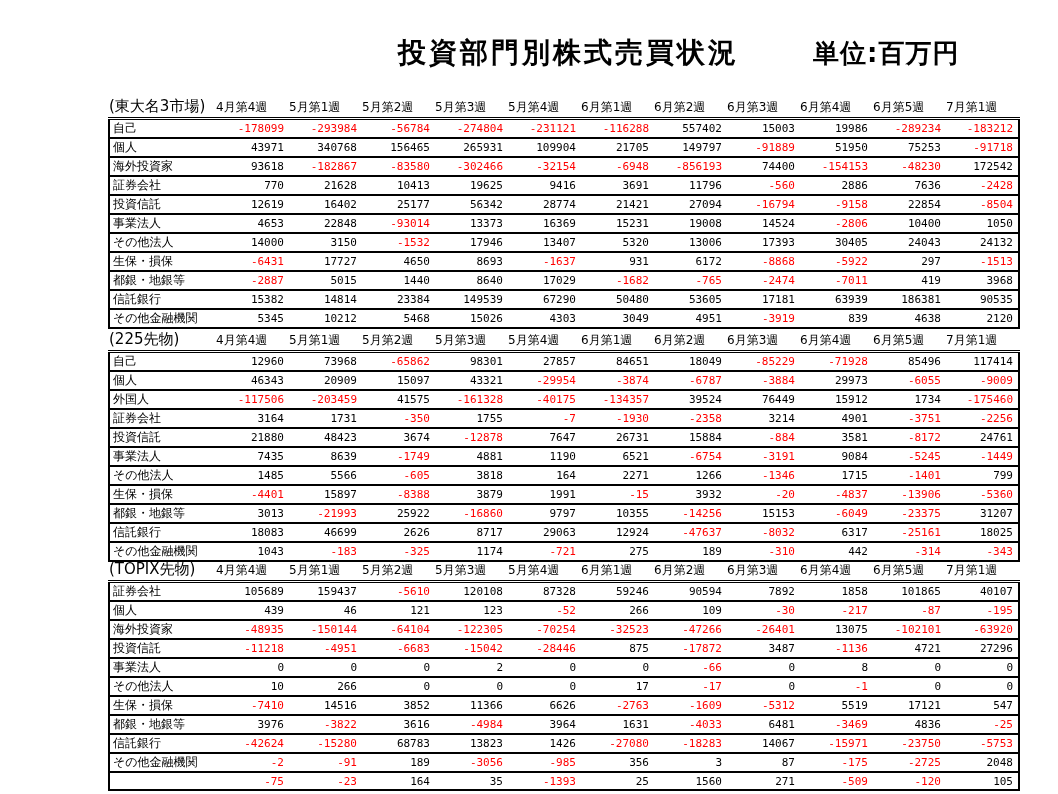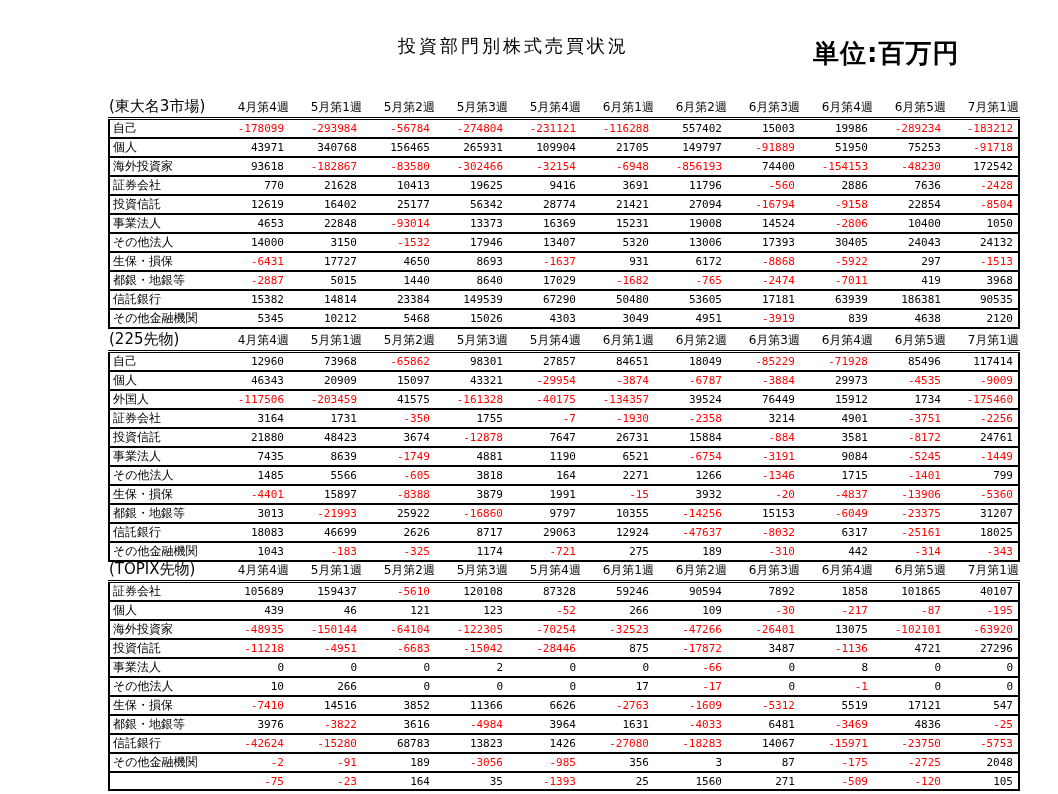--- a/index.html
+++ b/index.html
@@ -1,22 +1,22 @@
 <!DOCTYPE html>
 <html><head>
 <meta charset="utf-8">
 <style>
   html,body{margin:0;padding:0;background:#fff;}
   body{width:1058px;height:794px;font-family:"DejaVu Sans","Liberation Sans",sans-serif;color:#000;}
   .page{position:relative;width:1058px;height:794px;background:#fff;overflow:hidden;}
-  .title{position:absolute;left:398px;top:34px;font-size:18px;font-weight:normal;letter-spacing:3px;white-space:nowrap;}
+  .title{position:absolute;left:398px;top:34px;font-size:28px;font-weight:bold;letter-spacing:3px;white-space:nowrap;}
   .unit{position:absolute;left:813px;top:36px;font-size:26px;font-weight:bold;letter-spacing:1px;white-space:nowrap;}
   .tblwrap{position:absolute;left:88px;width:1035px;padding-left:20px;}
   table{border-collapse:collapse;table-layout:fixed;width:912px;}
-  thead th{font-weight:normal;font-size:12px;text-align:right;vertical-align:bottom;padding:0 0 1px 0;height:26px;border-bottom:3px double #000;white-space:nowrap;}
+  thead th{font-weight:normal;font-size:12px;text-align:left;vertical-align:bottom;padding:0 0 1px 0;height:26px;border-bottom:3px double #000;white-space:nowrap;}
   thead th.sec{text-align:left;font-size:15px;padding-left:0;}
   tbody td{height:16px;border-bottom:2px solid #000;font-size:11px;text-align:right;padding:0 5px 0 0;font-family:"DejaVu Sans Mono","Liberation Mono",monospace;white-space:nowrap;overflow:hidden;}
   tbody td.lbl{font-family:"DejaVu Sans","Liberation Sans",sans-serif;font-size:12px;text-align:left;padding:0 0 0 3px;border-left:2px solid #000;}
   tbody td:last-child{border-right:2px solid #000;}
   tbody td.neg{color:#ff0000;}
 </style>
 </head>
 <body>
 
 <div class="page">
@@ -264,21 +264,21 @@
             <td class="lbl">個人</td>
             <td>46343</td>
             <td>20909</td>
             <td>15097</td>
             <td>43321</td>
             <td class="neg">-29954</td>
             <td class="neg">-3874</td>
             <td class="neg">-6787</td>
             <td class="neg">-3884</td>
             <td>29973</td>
-            <td class="neg">-4535</td>
+            <td class="neg">-6055</td>
             <td class="neg">-9009</td>
           </tr>
           <tr>
             <td class="lbl">外国人</td>
             <td class="neg">-117506</td>
             <td class="neg">-203459</td>
             <td>41575</td>
             <td class="neg">-161328</td>
             <td class="neg">-40175</td>
             <td class="neg">-134357</td>

